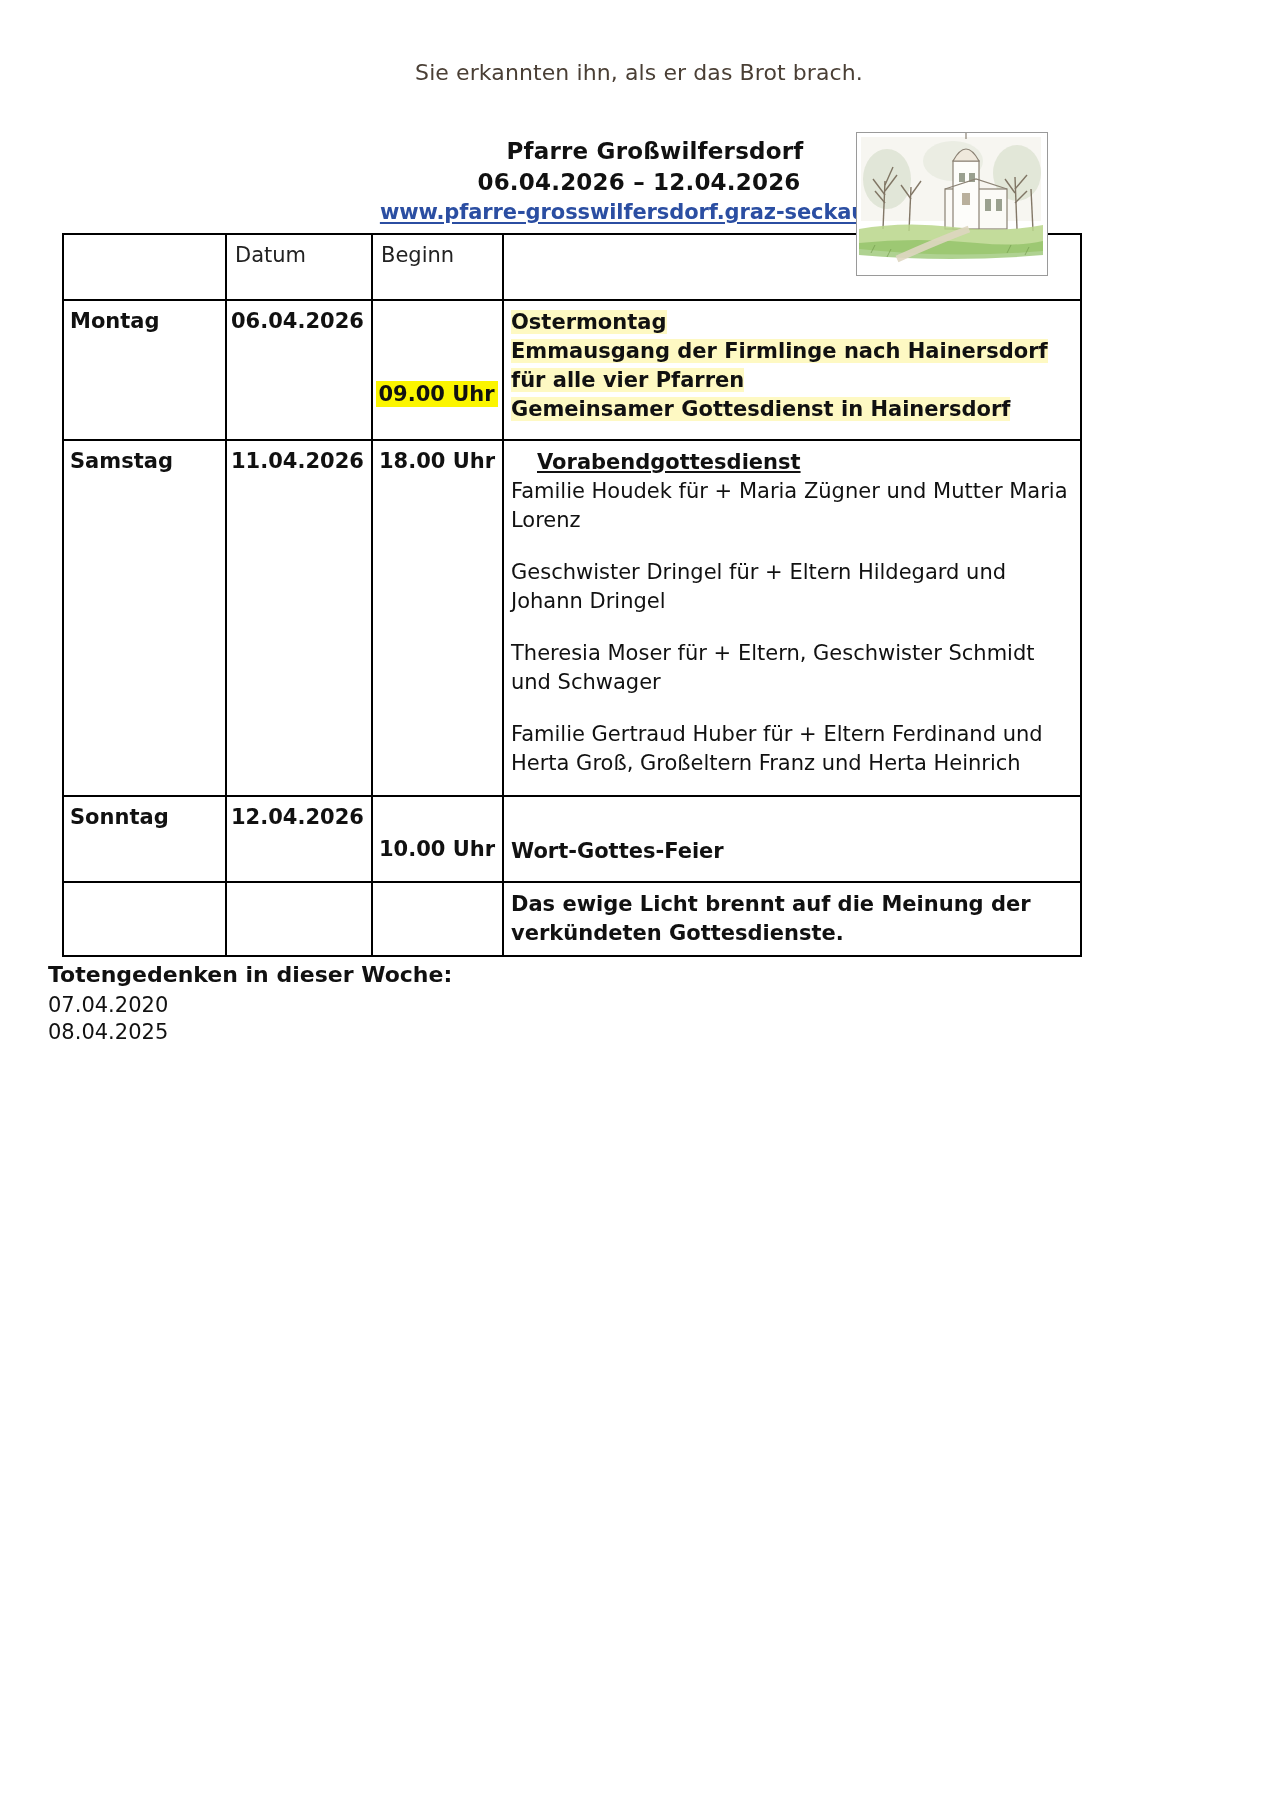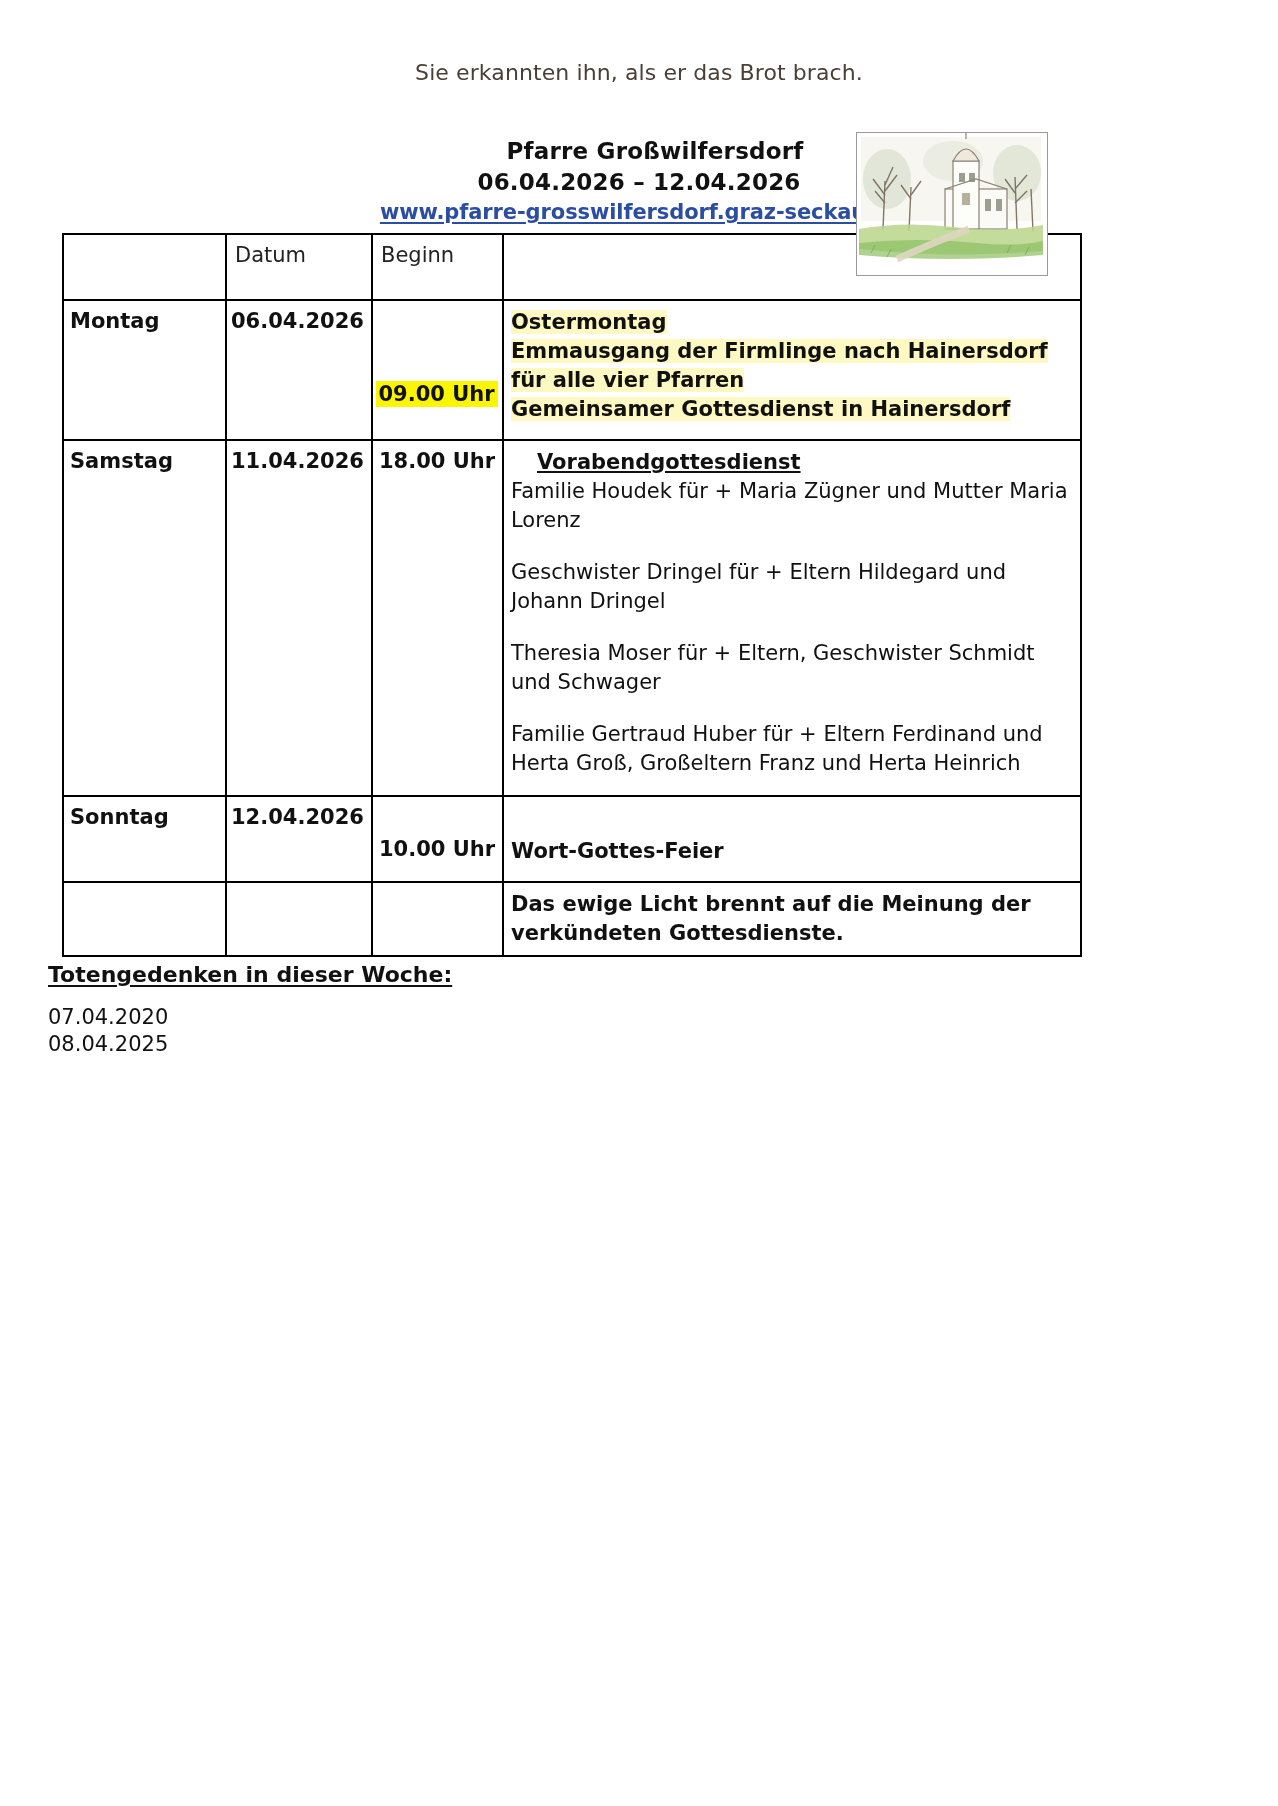--- a/index.html
+++ b/index.html
@@ -170,24 +170,23 @@
   
   .memorial {
     position: absolute;
     top: 962px;
     left: 48px;
     width: 640px;
   }
   .memorial-title {
     font-size: 22px;
     font-weight: bold;
-    text-decoration: underline;
     text-underline-offset: 3px;
     color: #111;
-    margin-bottom: 17px;
+    margin-bottom: 5px;
   }
   .memorial-row {
     display: flex;
     font-size: 21px;
     color: #111;
     line-height: 1.3;
   }
   .memorial-date { width: 238px; }
   .memorial-name { flex: 1; }
 </style>

